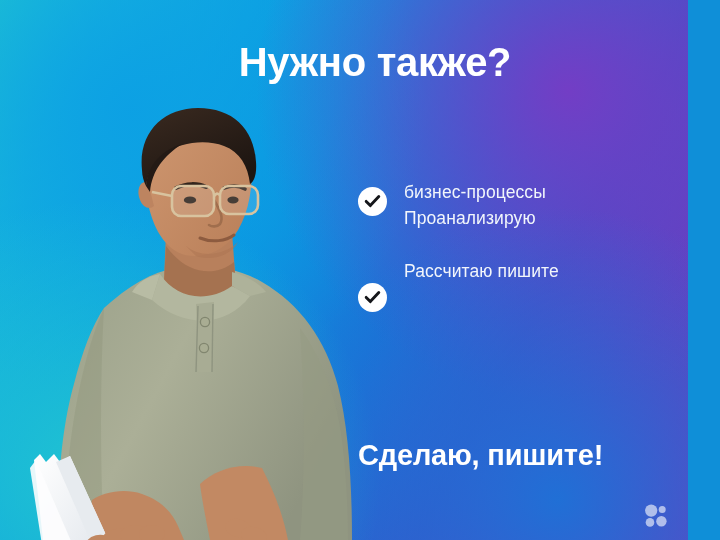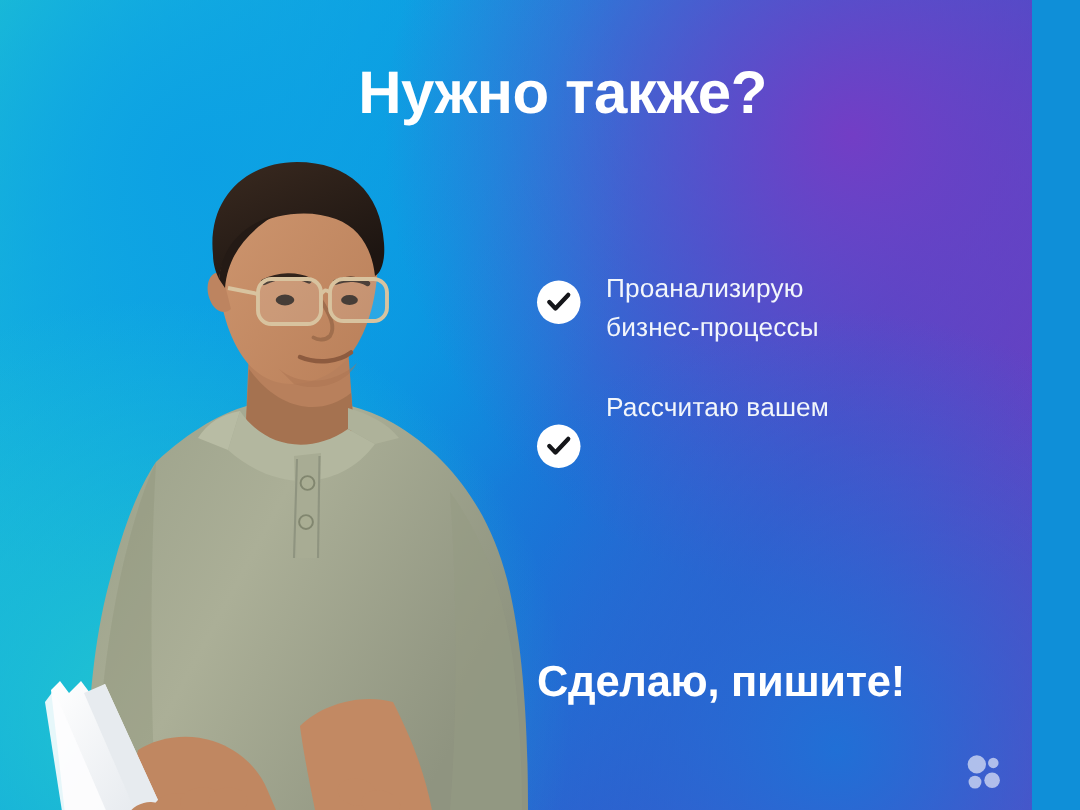--- a/index.html
+++ b/index.html
@@ -273,33 +273,33 @@
 
   <div class="features">
 
     <div class="feature feature-1">
       <span class="check-badge">
         <svg width="17" height="17" viewBox="0 0 17 17" aria-hidden="true">
           <path d="M2.2 8.4 L6.3 12.6 L14.8 3.6" fill="none" stroke="#15161a" stroke-width="2.9" stroke-linecap="round" stroke-linejoin="round"></path>
         </svg>
       </span>
       <div class="feature-text">
+        <div>бизнес-процессы</div>
         <div>Проанализирую</div>
-        <div>бизнес-процессы</div>
       </div>
     </div>
 
     <div class="feature feature-2">
       <span class="check-badge">
         <svg width="17" height="17" viewBox="0 0 17 17" aria-hidden="true">
           <path d="M2.2 8.4 L6.3 12.6 L14.8 3.6" fill="none" stroke="#15161a" stroke-width="2.9" stroke-linecap="round" stroke-linejoin="round"></path>
         </svg>
       </span>
       <div class="feature-text">
-        <div>Рассчитаю вашем</div>
+        <div>Рассчитаю пишите</div>
       </div>
     </div>
 
   </div>
 
   <div class="cta">Сделаю, пишите!</div>
 
   <div class="watermark">
     <span class="wm-mark">
       <svg width="25" height="25" viewBox="0 0 25 25" aria-hidden="true">

